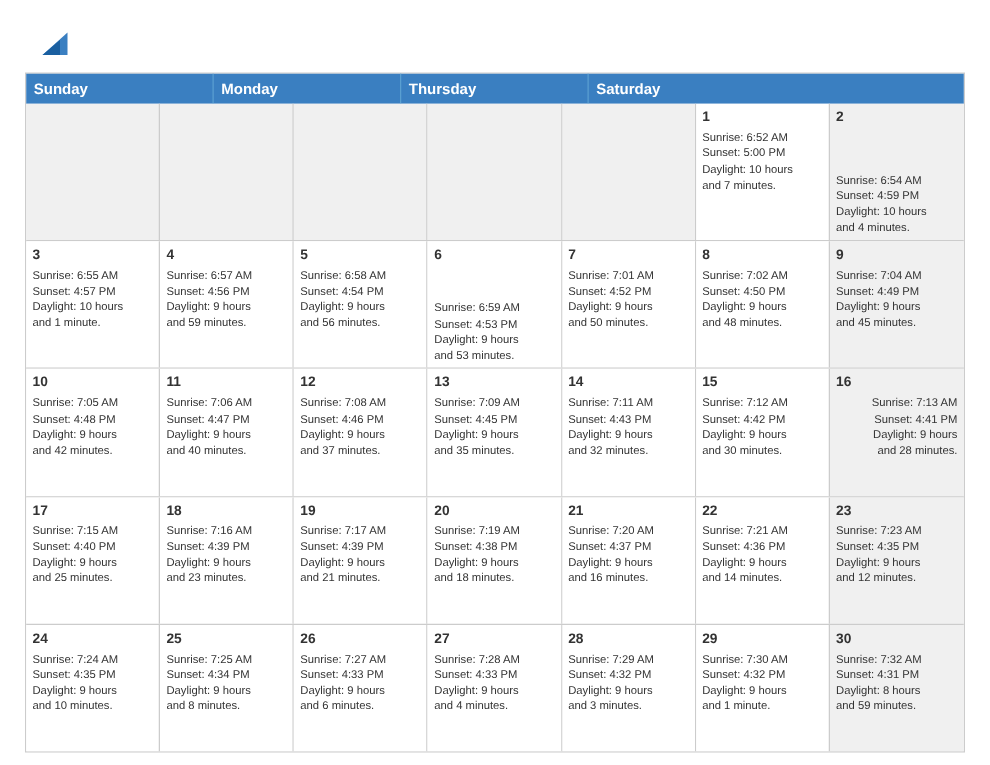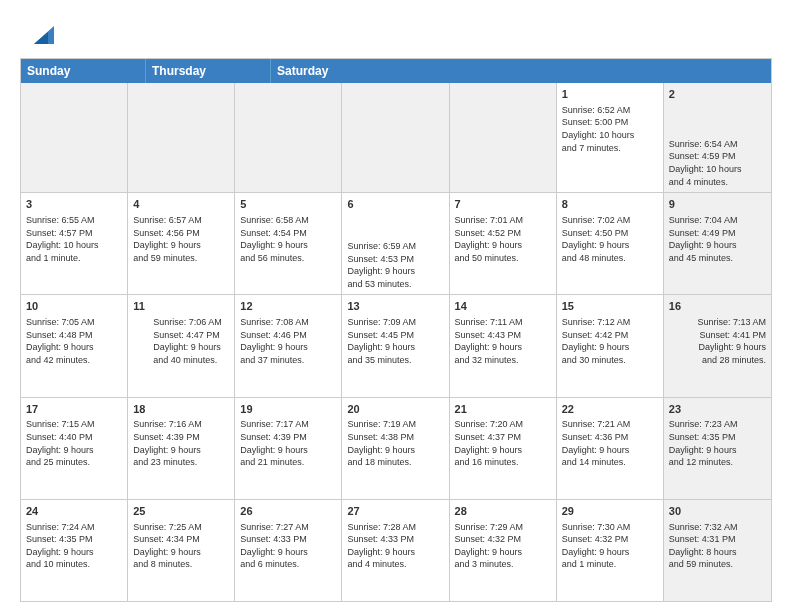--- a/index.html
+++ b/index.html
@@ -55,21 +55,21 @@
       margin-top: 2px;
     }
     .calendar {
       flex: 1;
       display: flex;
       flex-direction: column;
       border: 1px solid #ccc;
     }
     .cal-header {
       display: grid;
-      grid-template-columns: repeat(6, 1fr);
+      grid-template-columns: repeat(5, 1fr);
       background: #3a7fc1;
     }
     .cal-header-cell {
       color: #fff;
       font-size: 12px;
       font-weight: bold;
       padding: 5px 6px;
       text-align: left;
       border-right: 1px solid #5a9fd1;
     }
@@ -131,20 +131,21 @@
     </div>
     <div class="title-block">
       <div class="month-title"></div>
       <div class="location"></div>
     </div>
   </div>
 
   <div class="calendar">
     <div class="cal-header">
     <div class="cal-header-cell">Sunday</div>
+        <div class="cal-header-cell">Monday</div>
         <div class="cal-header-cell">Thursday</div>
         <div class="cal-header-cell">Saturday</div>
       </div>
     <div class="cal-body">
     <div class="cal-row">
           <div class="cal-cell shaded empty"></div>
           <div class="cal-cell shaded empty"></div>
           <div class="cal-cell shaded empty"></div>
           <div class="cal-cell shaded empty"></div>
           <div class="cal-cell shaded empty"></div>
@@ -217,21 +218,21 @@
         <div class="cal-row">
           <div class="cal-cell">
             <span class="day-num">10</span>
             <div class="cell-text" style="white-space: pre-line;">Sunrise: 7:05 AM
 Sunset: 4:48 PM
 Daylight: 9 hours
 and 42 minutes.</div>
           </div>
           <div class="cal-cell">
             <span class="day-num">11</span>
-            <div class="cell-text" style="white-space: pre-line; margin-left: 20px;">Sunrise: 7:06 AM
+            <div class="cell-text" style="white-space: pre-line;">Sunrise: 7:06 AM
 Sunset: 4:47 PM
 Daylight: 9 hours
 and 40 minutes.</div>
           </div>
           <div class="cal-cell">
             <span class="day-num">12</span>
             <div class="cell-text" style="white-space: pre-line;">Sunrise: 7:08 AM
 Sunset: 4:46 PM
 Daylight: 9 hours
 and 37 minutes.</div>

